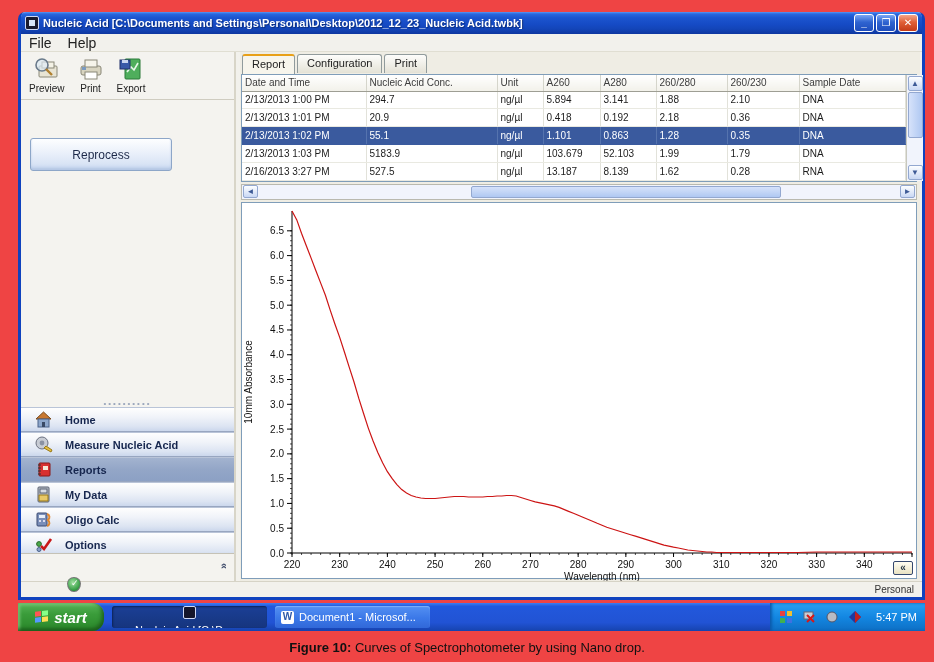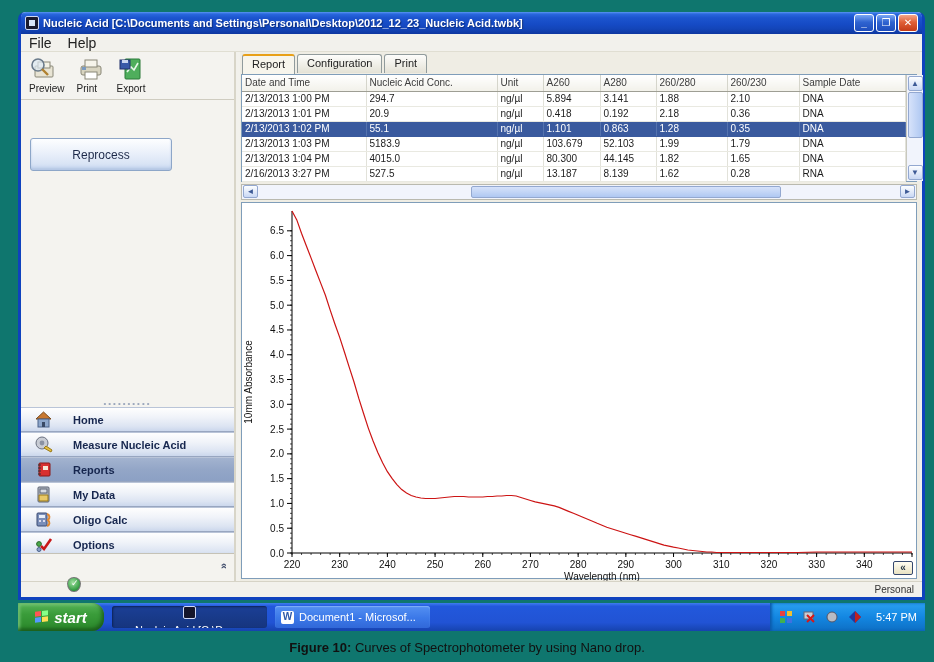--- a/index.html
+++ b/index.html
@@ -1,18 +1,18 @@
 <!DOCTYPE html>
 <html><head>
 <meta charset="utf-8">
 <style>
   * { margin:0; padding:0; box-sizing:border-box; }
   html,body { background:#ffffff; }
   body { font-family:"Liberation Sans","DejaVu Sans",sans-serif; width:934px; height:662px; position:relative; }
-  .stage { position:absolute; left:0; top:0; width:934px; height:662px; background:#0f766e; overflow:hidden; }
+  .stage { position:absolute; left:0; top:0; width:934px; height:662px; background:#ef4444; overflow:hidden; }
 
   
   .win { position:absolute; left:18px; top:12px; width:907px; height:588px;
          border-left:3px solid #0F42BE; border-right:3px solid #0F42BE; border-bottom:3px solid #0F42BE;
          border-radius:7px 7px 0 0; background:#F2F1EC; }
   .titlebar { height:22px; border-radius:5px 5px 0 0;
     background:linear-gradient(180deg,#5A96F2 0%,#2A68DE 9%,#1C55CF 26%,#154AC4 58%,#1345B8 77%,#0E37A0 100%);
     display:flex; align-items:center; padding:0 4px; color:#fff; }
   .titlebar .apptitle { font-size:11px; font-weight:bold; text-shadow:1px 1px 1px #0A2C7A; white-space:nowrap; overflow:hidden; flex:1; margin-left:4px; }
   .appicon { width:14px; height:14px; background:#1A1A2E; border:1px solid #cfd8f5; border-radius:2px; position:relative; flex:none; }
@@ -21,29 +21,29 @@
     color:#fff; font-size:10px; font-weight:bold; line-height:16px; text-align:center; flex:none;
     background:linear-gradient(180deg,#7AA7F5,#2F63D0 45%,#1E4DBD); }
   .winbtn.close { background:linear-gradient(180deg,#F4A58A,#E06037 45%,#C43B17); }
   .menubar { height:18px; background:#F2F1EC; border-bottom:1px solid #E0DED2; display:flex; align-items:center; font-size:14px; color:#222; }
   .menubar .menu { padding:1px 8px; }
   .winbody { position:absolute; left:0; top:40px; right:0; bottom:16px; background:#F2F1EC; }
 
   
   .leftpanel { position:absolute; left:0; top:0; width:215px; height:100%; background:#F4F3EF; border-right:2px solid #D8D5C8; }
   .toolbar { padding:4px 6px 2px 8px; display:flex; gap:12px; border-bottom:1px solid #CFCCC0; height:48px; }
-  .toolbtn { display:flex; flex-direction:column; align-items:flex-start; font-size:10px; color:#222; gap:1px; }
+  .toolbtn { display:flex; flex-direction:column; align-items:center; font-size:10px; color:#222; gap:1px; }
   .toolbtn svg { width:28px; height:26px; }
   .reprocess { position:absolute; left:9px; top:86px; width:142px; height:33px;
     border:1px solid #8DA6C8; border-radius:3px; font-size:12px; color:#1E2A4A;
     background:linear-gradient(180deg,#FDFEFF 0%,#EAF0FA 45%,#D9E4F5 80%,#C2D3EE 100%);
     box-shadow:inset 0 -2px 2px #B6C8E4; display:flex; align-items:center; justify-content:center; }
   .grip { position:absolute; left:0; top:347px; width:100%; text-align:center; color:#9AA6BC; font-size:8px; letter-spacing:2px; }
   .navlist { position:absolute; left:0; top:355px; width:100%; }
-  .navitem { height:25px; display:flex; align-items:center; gap:20px; padding-left:13px;
+  .navitem { height:25px; display:flex; align-items:center; gap:12px; padding-left:13px;
     background:linear-gradient(180deg,#FEFEFE 0%,#F0F3F9 40%,#DCE4F2 80%,#CBD7EC 100%);
     border-top:1px solid #B9C4D8; border-bottom:1px solid #98A6C0;
     font-size:11px; font-weight:bold; color:#16264E; }
   .navitem.selected { background:linear-gradient(180deg,#A3B3CF 0%,#93A6C7 50%,#8CA0C4 100%); }
   .navitem svg { width:19px; height:19px; flex:none; }
   .navfoot { position:absolute; left:0; bottom:0; width:100%; height:28px; background:#F4F3EF; border-top:1px solid #C5C2B6; }
   .chev2 { position:absolute; right:8px; top:6px; color:#44506E; font-size:11px; font-weight:bold; transform:rotate(-90deg); }
 
   
   .rightarea { position:absolute; left:219px; top:0; right:2px; height:100%; background:#EFEDE4; }
@@ -287,30 +287,20 @@
                   <td>DNA</td>
                 </tr>
                 <tr>
                   <td>2/13/2013 1:03 PM</td>
                   <td>5183.9</td>
                   <td>ng/µl</td>
                   <td>103.679</td>
                   <td>52.103</td>
                   <td>1.99</td>
                   <td>1.79</td>
-                  <td>DNA</td>
-                </tr>
-                <tr>
-                  <td>2/13/2013 1:04 PM</td>
-                  <td>4015.0</td>
-                  <td>ng/µl</td>
-                  <td>80.300</td>
-                  <td>44.145</td>
-                  <td>1.82</td>
-                  <td>1.65</td>
                   <td>DNA</td>
                 </tr>
                 <tr>
                   <td>2/16/2013 3:27 PM</td>
                   <td>527.5</td>
                   <td>ng/µl</td>
                   <td>13.187</td>
                   <td>8.139</td>
                   <td>1.62</td>
                   <td>0.28</td>

